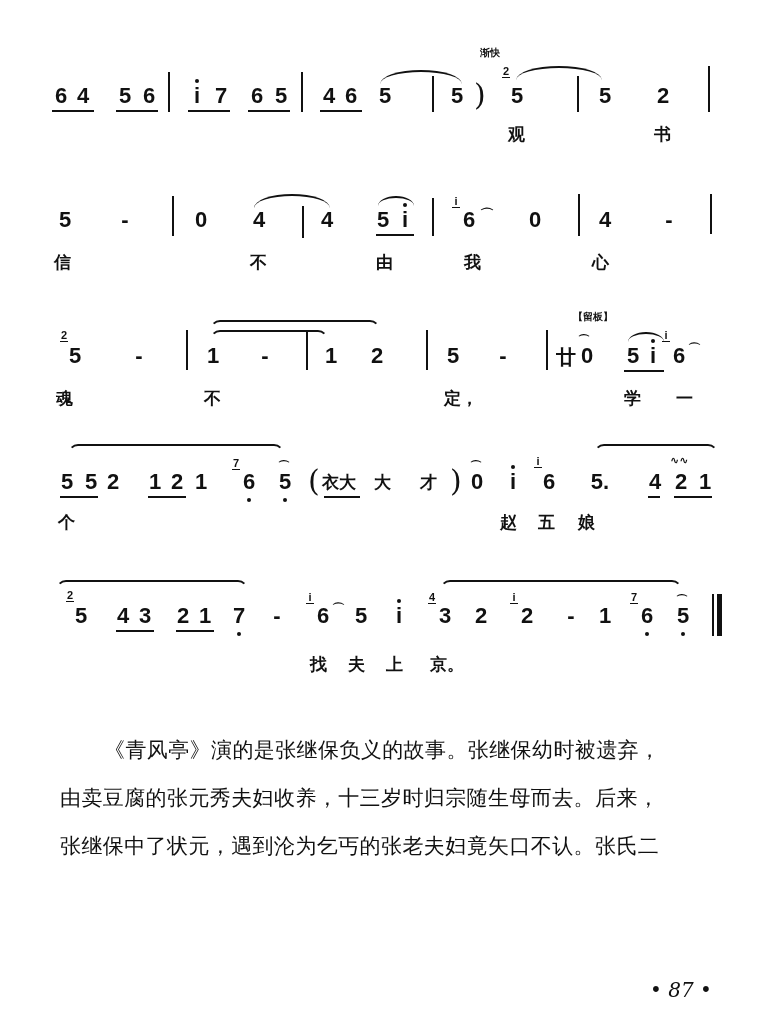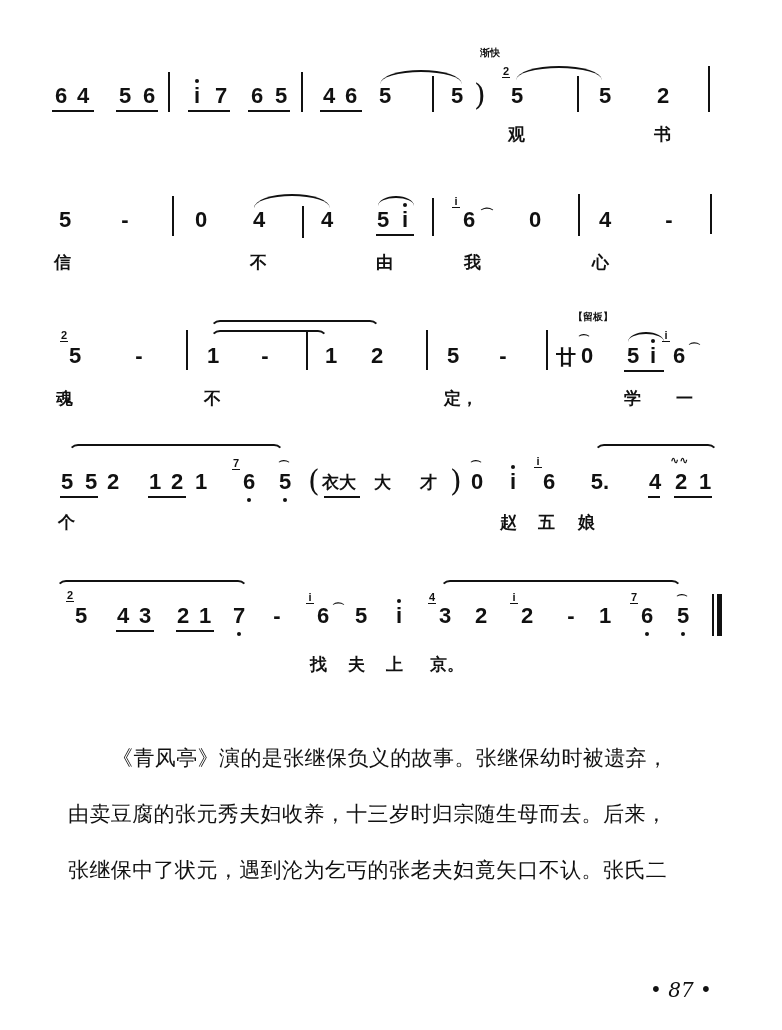--- a/index.html
+++ b/index.html
@@ -22,21 +22,21 @@
              font-weight: bold; line-height: 20px; }
     .label { position: absolute; font-family: "DejaVu Sans", sans-serif; font-size: 10px;
              font-weight: bold; }
     .slur { position: absolute; border-top: 2px solid #111; border-radius: 50% 50% 0 0 / 100% 100% 0 0; }
     .slurflat { position: absolute; border-top: 2px solid #111; border-left: 2px solid transparent;
                 border-right: 2px solid transparent; border-radius: 14px 14px 0 0; }
     .fermata { position: absolute; font-size: 12px; font-weight: bold; line-height: 12px; }
     .paren { position: absolute; font-family: "DejaVu Serif", serif; font-size: 30px; line-height: 30px; }
     .prose { position: absolute; left: 52px; width: 690px; font-family: "DejaVu Serif", serif;
              font-size: 21px; line-height: 40px; letter-spacing: 0.4px; }
-    .prose p { margin: 16px; }
+    .prose p { margin: 8px; }
     .prose .indent { text-indent: 44px; }
     .pagenum { position: absolute; left: 650px; top: 978px; font-family: "DejaVu Serif", serif;
                font-style: italic; font-size: 20px; }
   </style>
 </head>
 <body>
 
 <div class="page">
 
   <div>

